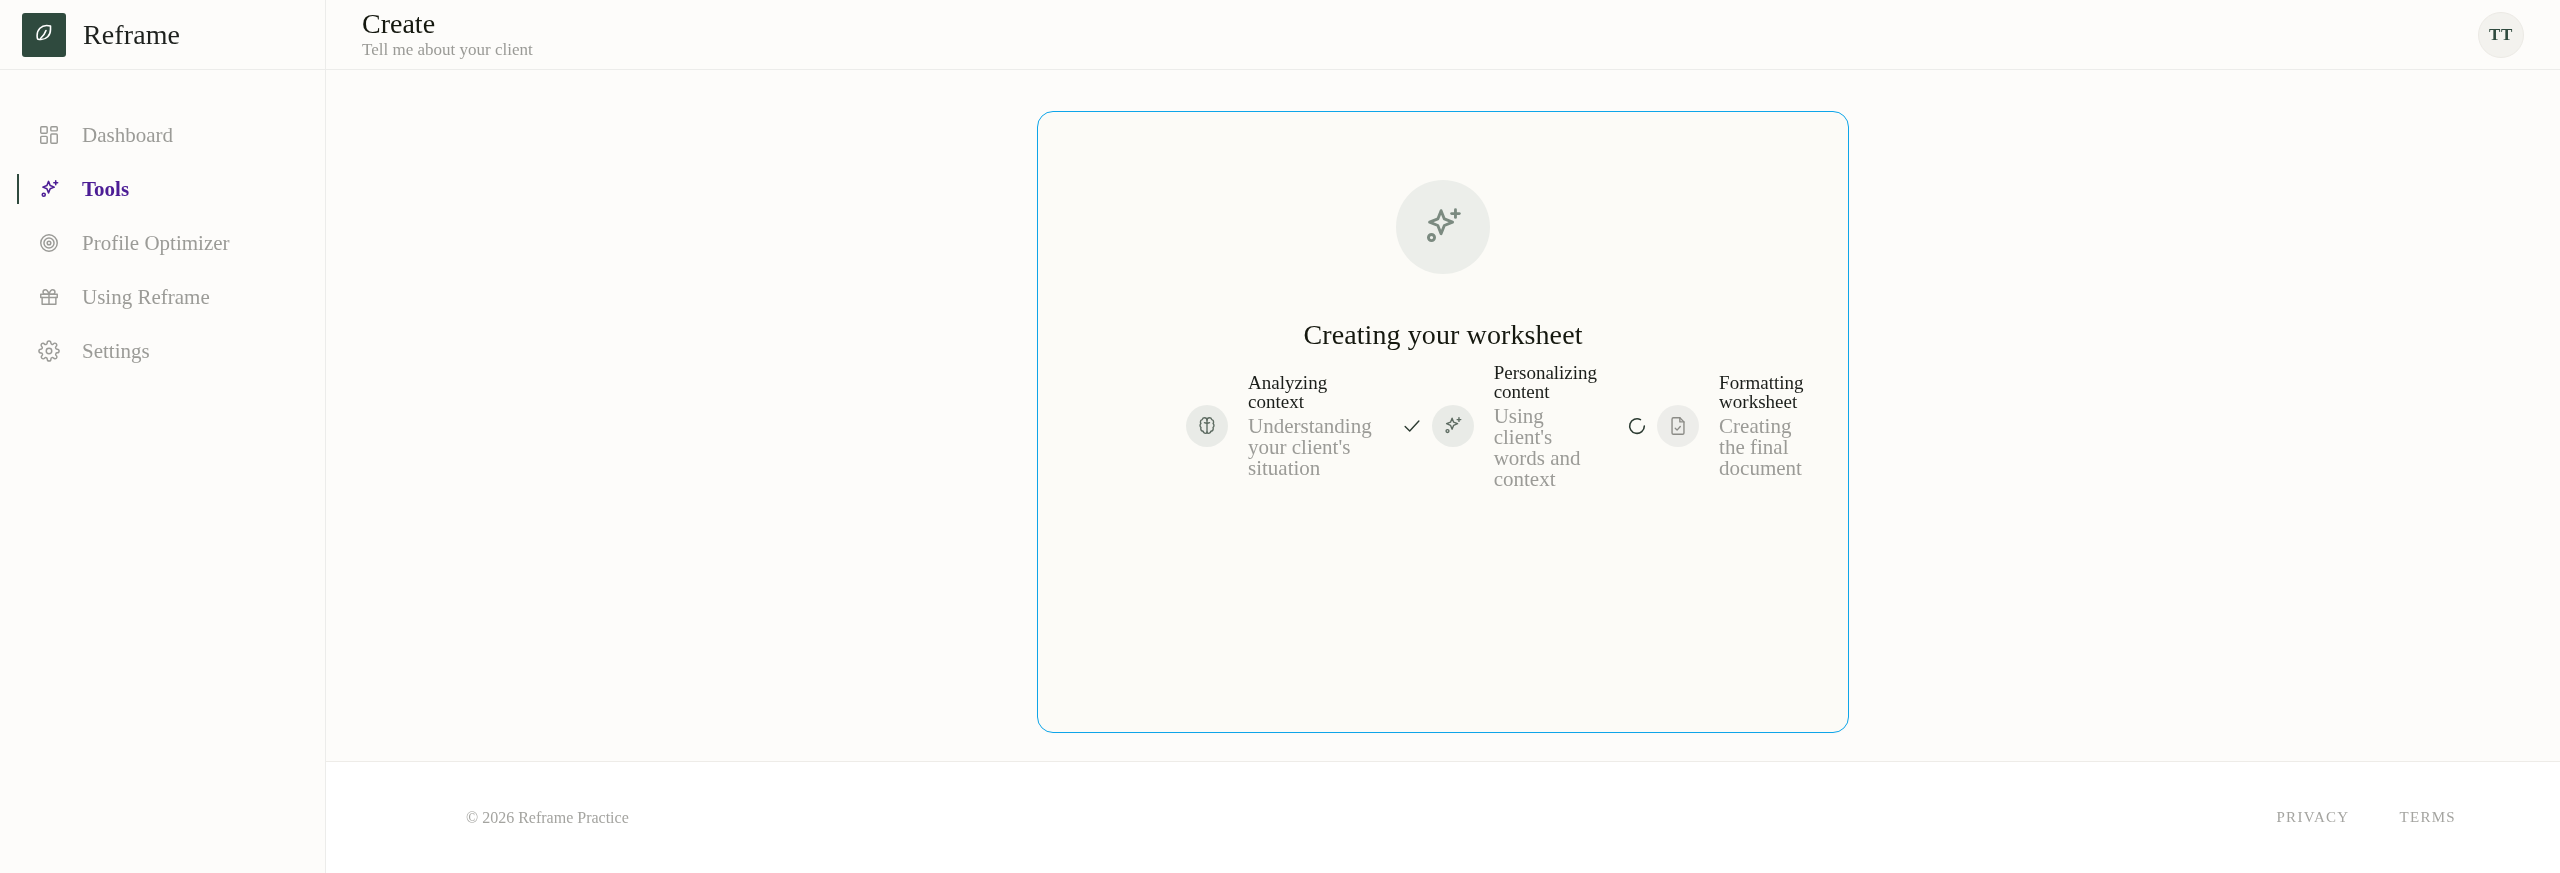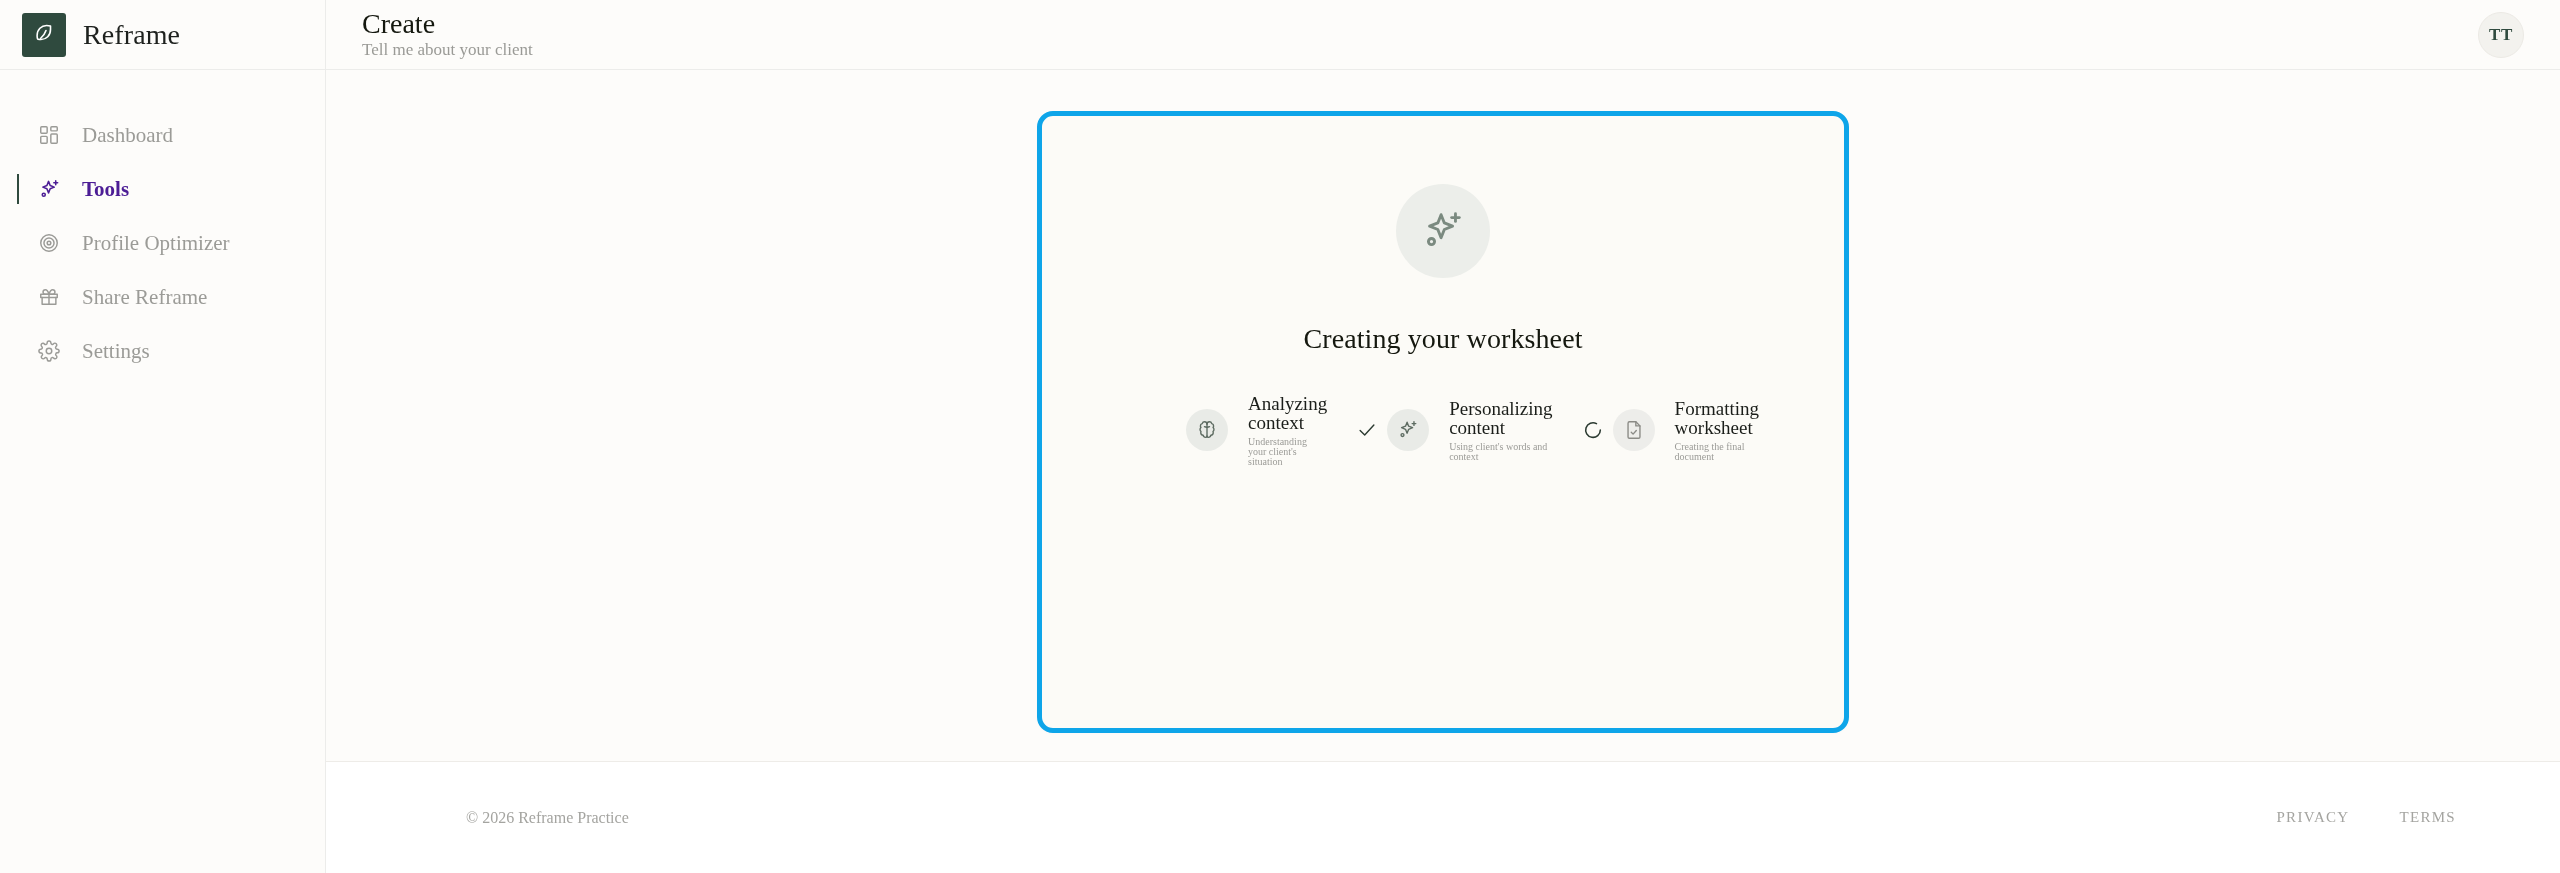--- a/index.html
+++ b/index.html
@@ -153,21 +153,21 @@
     justify-content: center;
     padding-top: 41px;
     background: #fdfcfa;
     min-height: 0;
   }
 
   .card {
     width: 812px;
     min-height: 622px;
     background: #fcfbf7;
-    border: 5px solid #0ea5e9;
+    border: 1px solid #0ea5e9;
     border-radius: 16px;
     box-shadow: 0 1px 3px rgba(0,0,0,0.015);
     display: flex;
     flex-direction: column;
     align-items: center;
     padding: 68px 0 72px 0;
   }
 
   .card-icon-circle {
     width: 94px;
@@ -211,21 +211,21 @@
     background: #e9ebe7;
     display: flex;
     align-items: center;
     justify-content: center;
   }
   .step.pending .step-icon { background: #ededea; }
   .step-icon svg { display: block; }
 
   .step-text { display: flex; flex-direction: column; gap: 5px; flex: 1 1 auto; min-width: 0; }
   .step-label { font-size: 19px; color: #1b1e1a; line-height: 1; }
-  .step-desc { font-size: 10px; color: #9b9b97; line-height: 1; }
+  .step-desc { font-size: 21px; color: #9b9b97; line-height: 1; }
 
   .step-status {
     width: 40px;
     flex: 0 0 40px;
     display: flex;
     align-items: center;
     justify-content: center;
   }
   .step-status svg { display: block; }
 
@@ -316,21 +316,21 @@
       <div class="nav-item">
         <span class="nav-icon">
           <svg width="22" height="22" viewBox="0 0 24 24" fill="none" stroke="currentColor" stroke-width="1.6" stroke-linecap="round" stroke-linejoin="round">
             <rect x="3" y="9" width="18" height="3.5"></rect>
             <path d="M4.5 12.5V20h15v-7.5"></path>
             <path d="M12 9v11"></path>
             <path d="M12 9S10.5 4 8 4a2.2 2.2 0 000 5z"></path>
             <path d="M12 9s1.5-5 4-5a2.2 2.2 0 010 5z"></path>
           </svg>
         </span>
-        <span>Share Reframe</span>
+        <span>Using Reframe</span>
       </div>
 
       <div class="nav-item">
         <span class="nav-icon">
           <svg width="22" height="22" viewBox="0 0 24 24" fill="none" stroke="currentColor" stroke-width="1.6" stroke-linecap="round" stroke-linejoin="round">
             <circle cx="12" cy="12" r="3"></circle>
             <path d="M19.4 15a1.6 1.6 0 00.3 1.8l.1.1a2 2 0 11-2.8 2.8l-.1-.1a1.6 1.6 0 00-1.8-.3 1.6 1.6 0 00-1 1.5v.2a2 2 0 11-4 0v-.1a1.6 1.6 0 00-1-1.5 1.6 1.6 0 00-1.8.3l-.1.1a2 2 0 11-2.8-2.8l.1-.1a1.6 1.6 0 00.3-1.8 1.6 1.6 0 00-1.5-1H3a2 2 0 110-4h.1a1.6 1.6 0 001.5-1 1.6 1.6 0 00-.3-1.8l-.1-.1a2 2 0 112.8-2.8l.1.1a1.6 1.6 0 001.8.3h.1a1.6 1.6 0 001-1.5V3a2 2 0 114 0v.1a1.6 1.6 0 001 1.5 1.6 1.6 0 001.8-.3l.1-.1a2 2 0 112.8 2.8l-.1.1a1.6 1.6 0 00-.3 1.8v.1a1.6 1.6 0 001.5 1h.2a2 2 0 110 4h-.1a1.6 1.6 0 00-1.5 1z"></path>
           </svg>
         </span>
         <span>Settings</span>

